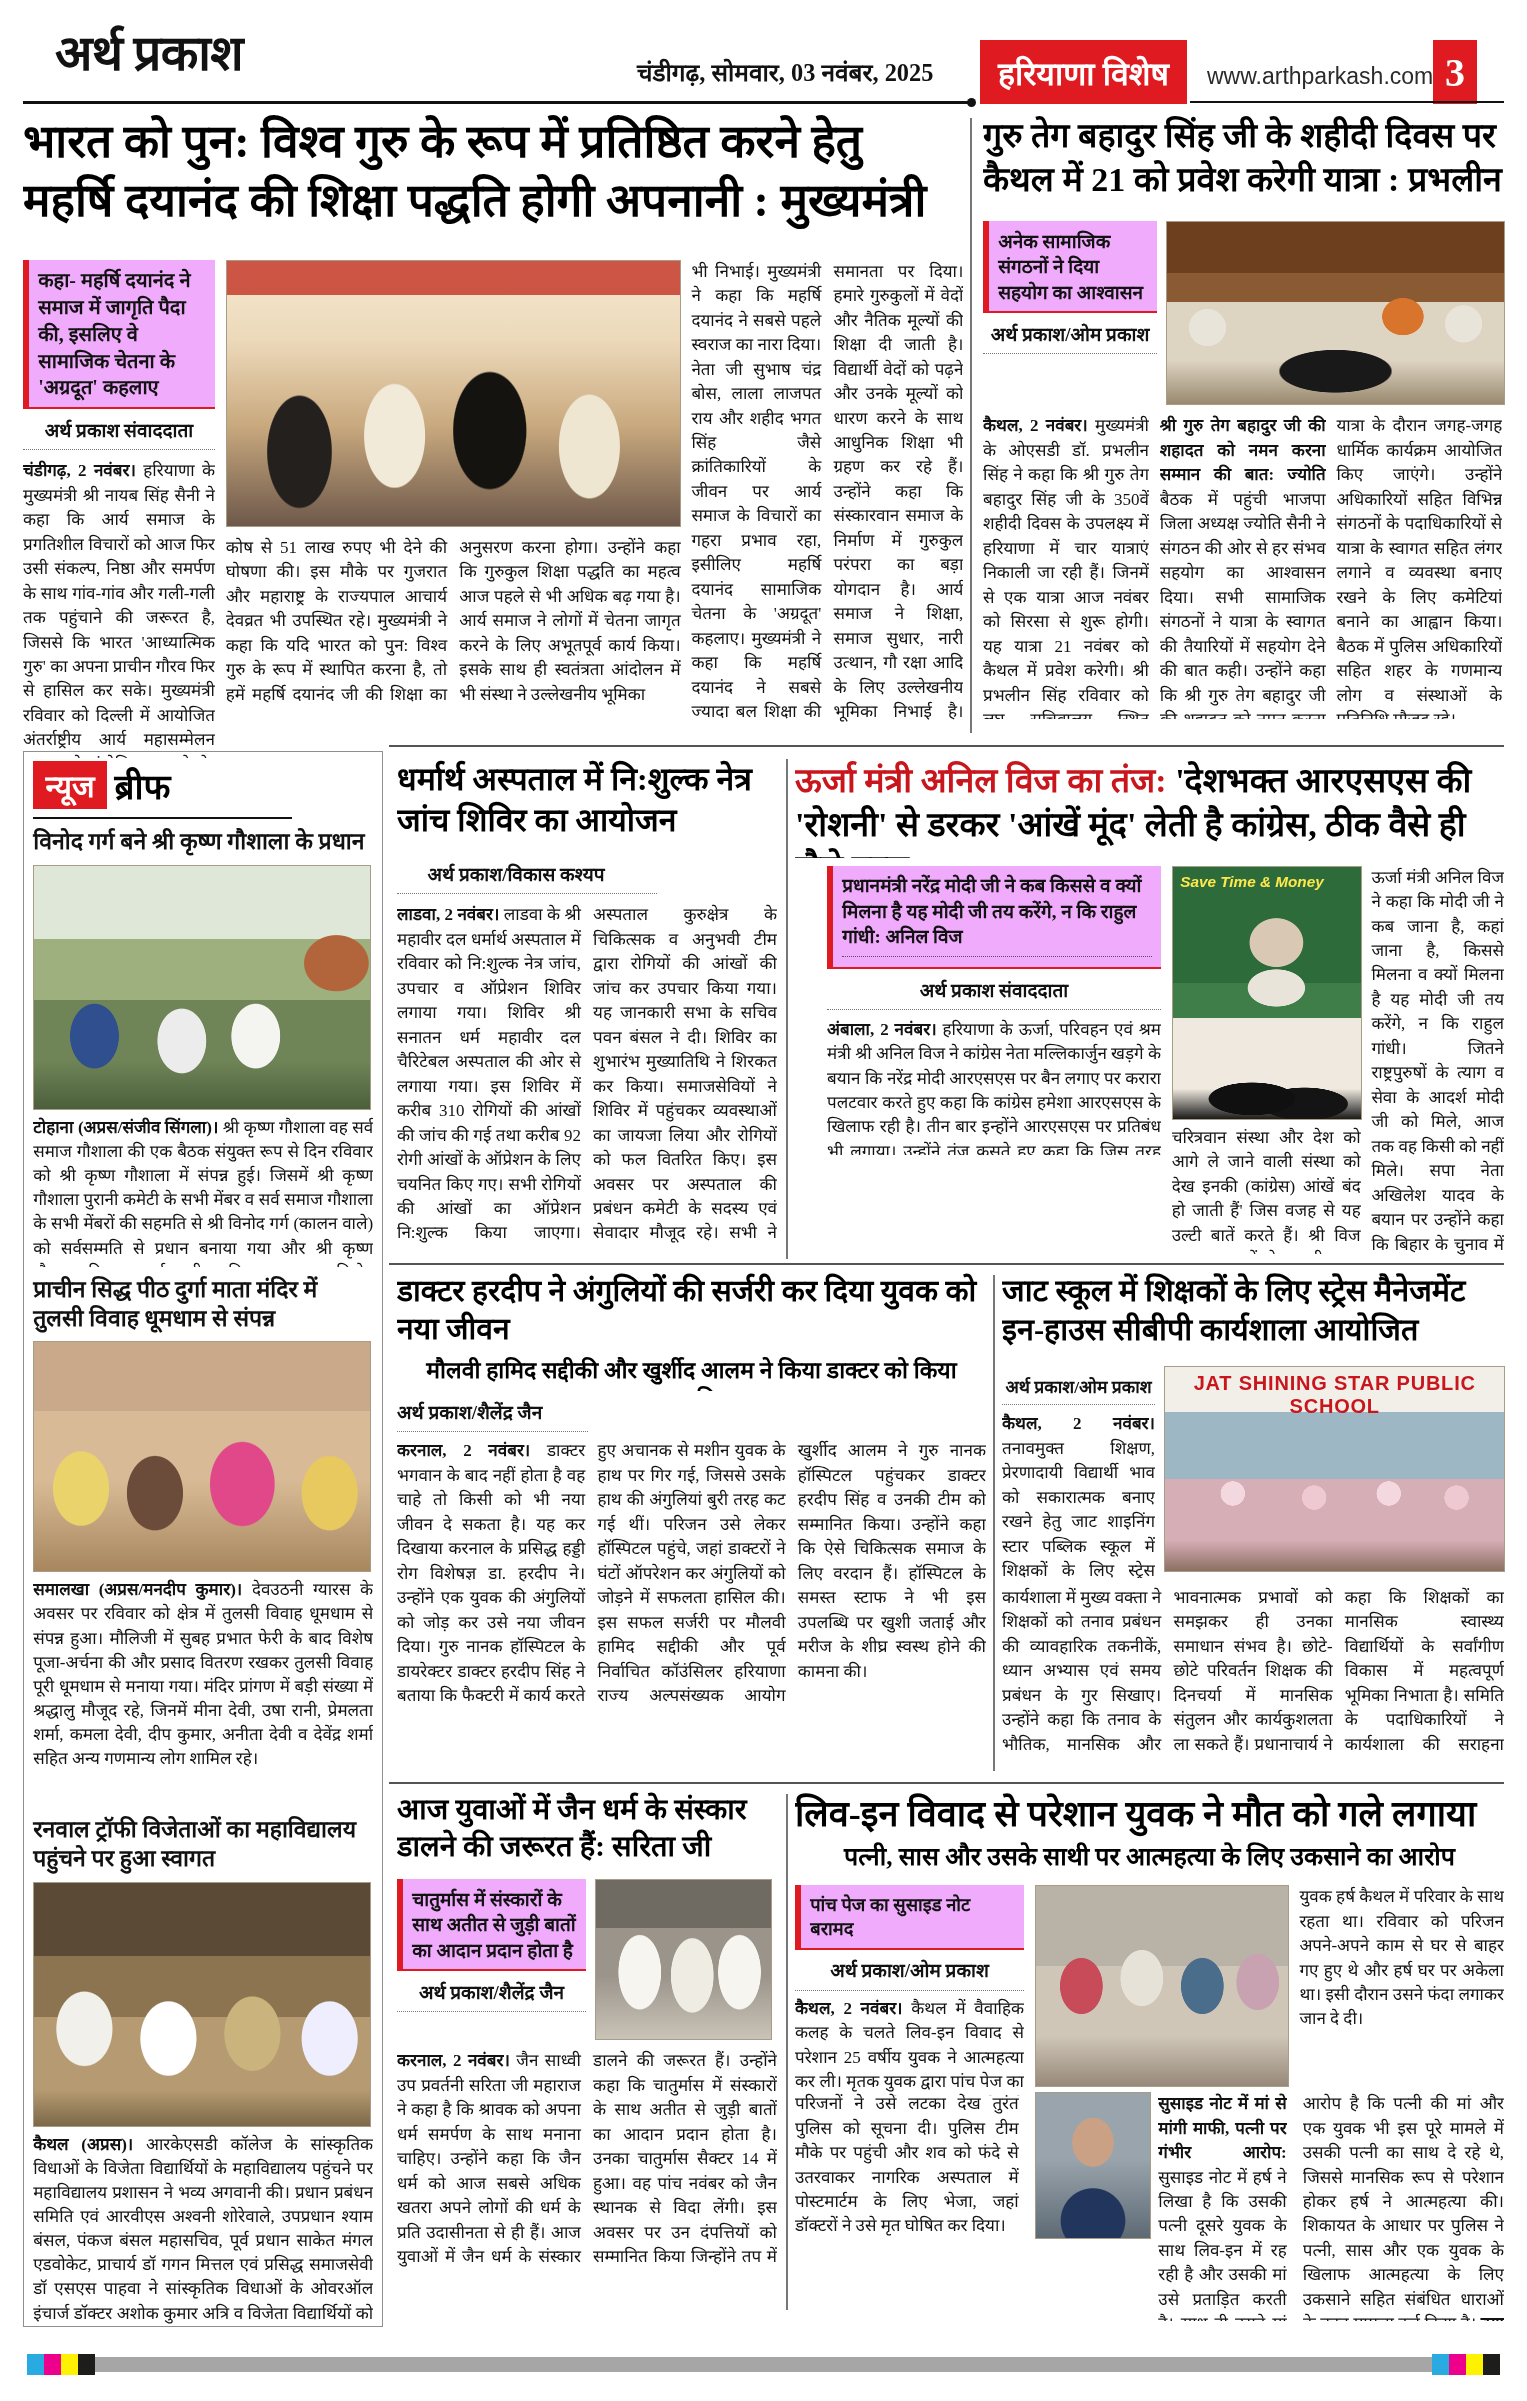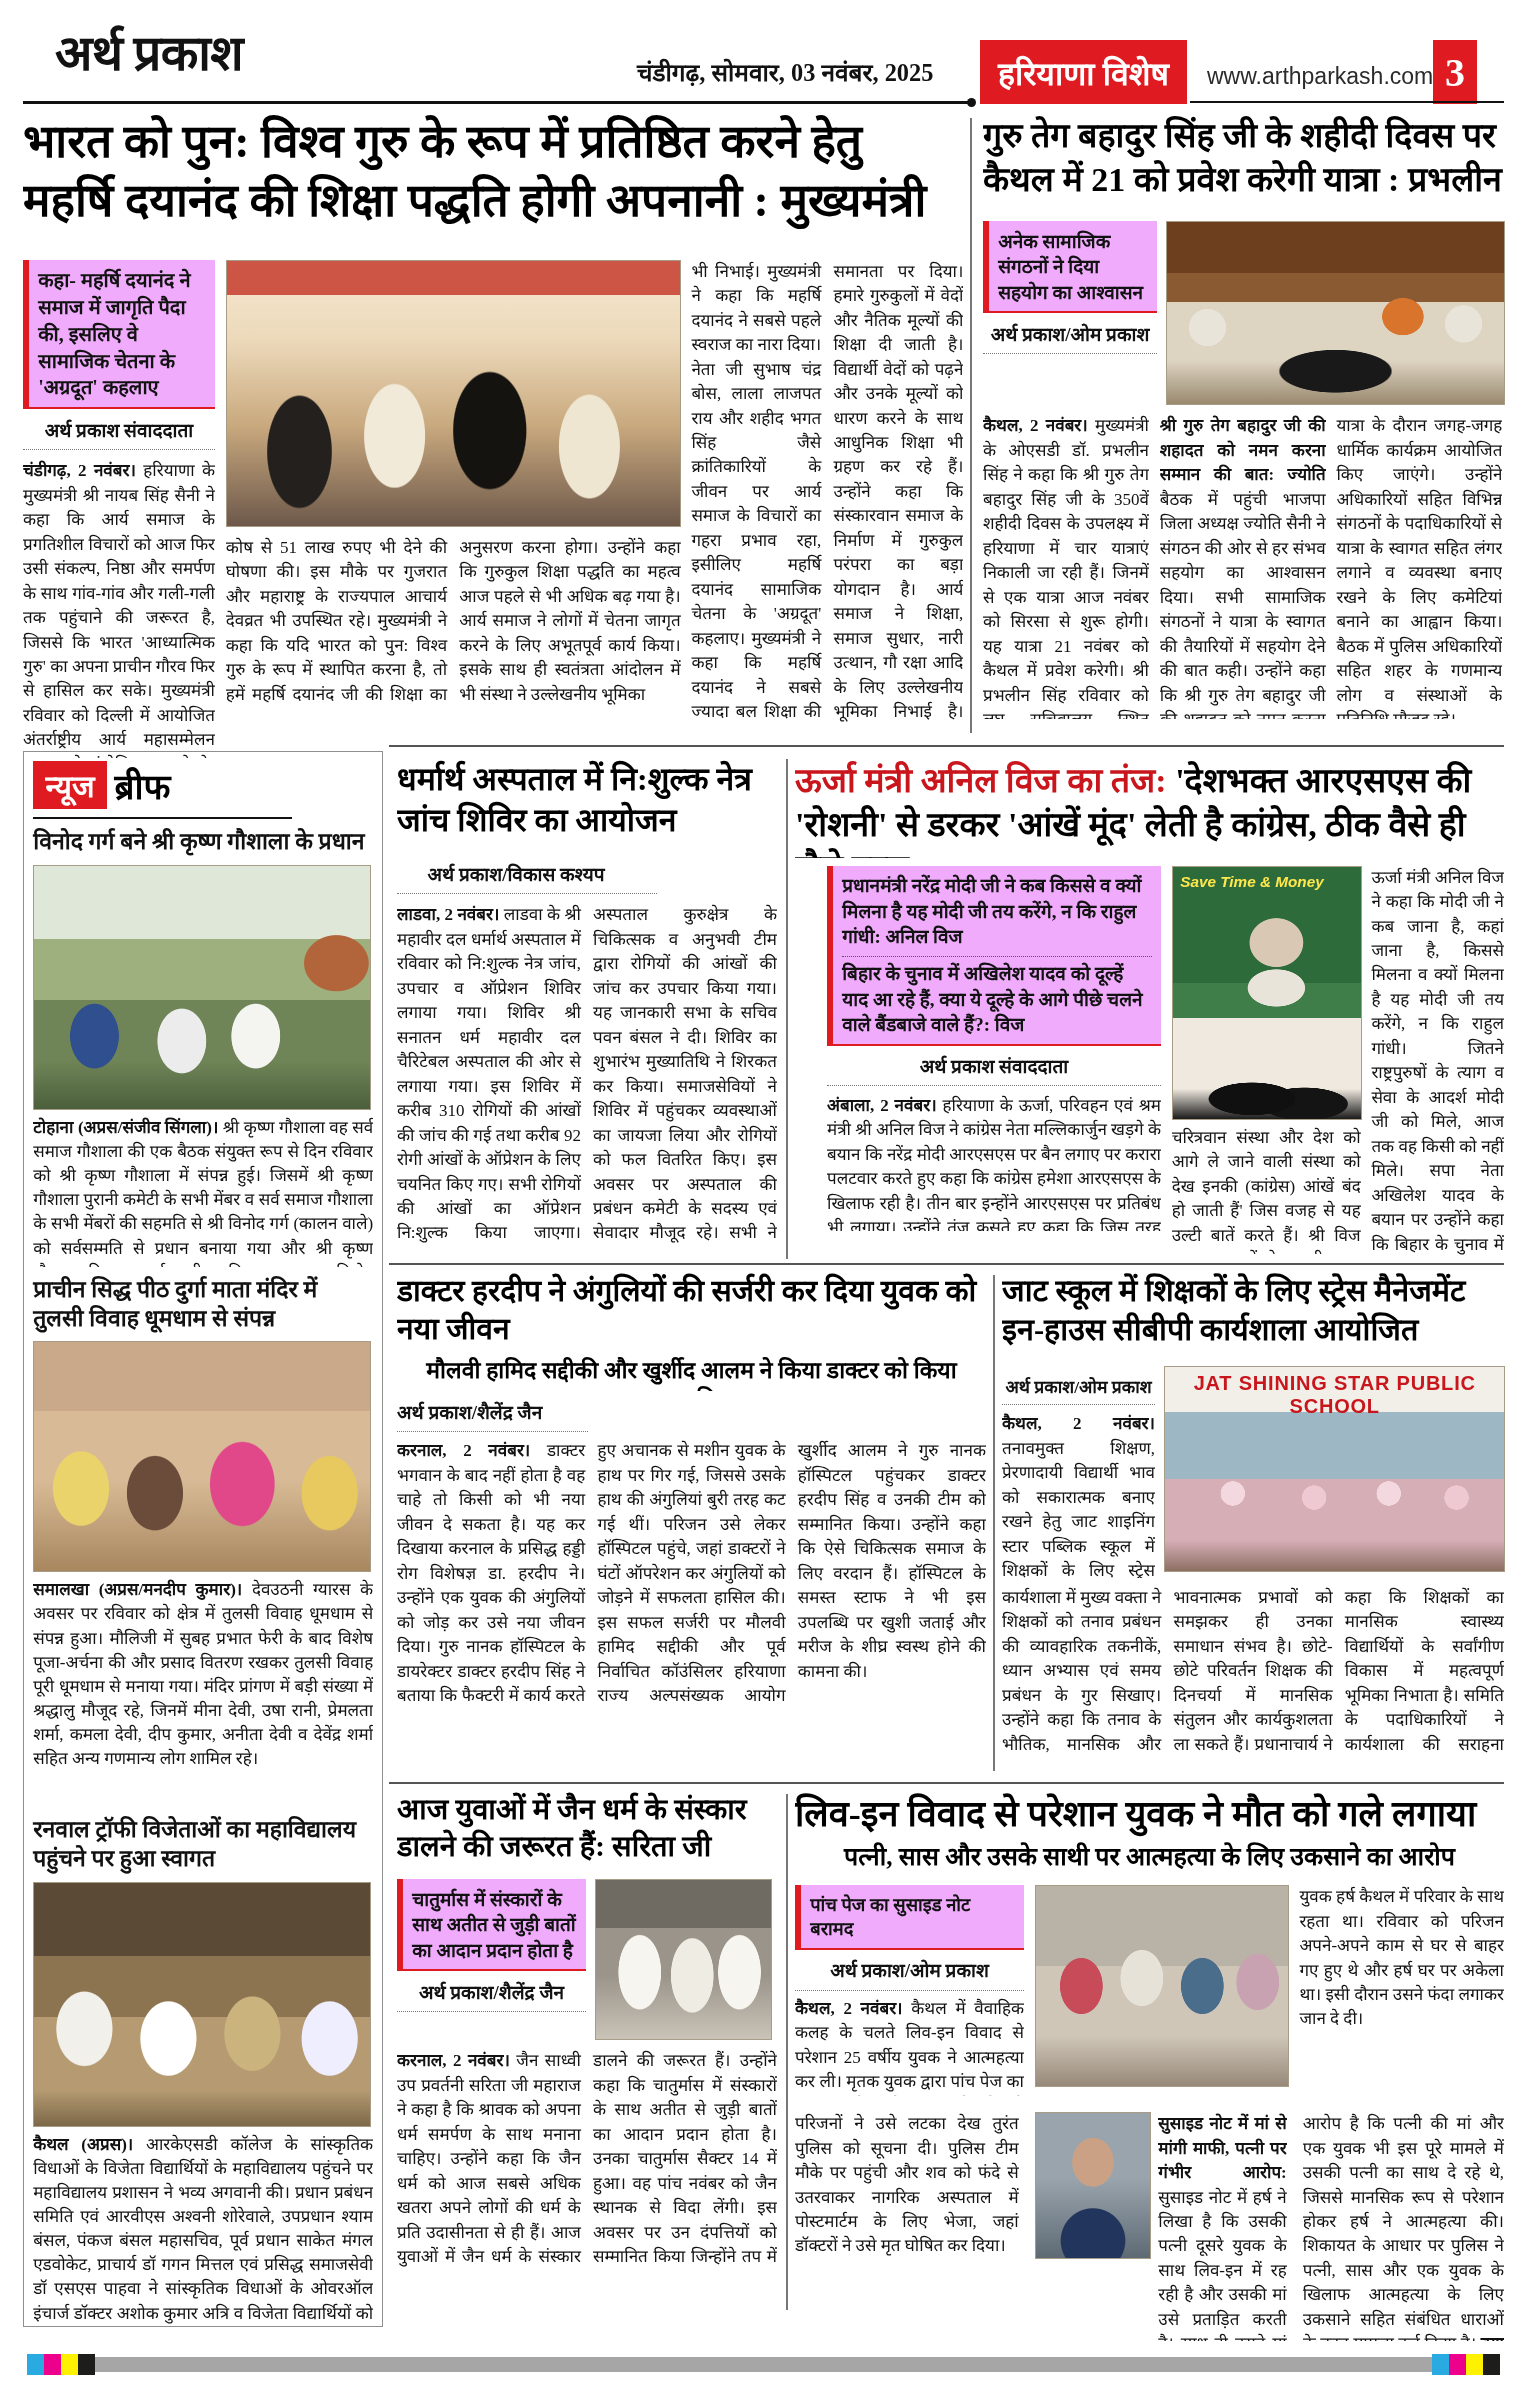--- a/index.html
+++ b/index.html
@@ -224,21 +224,20 @@
   <div class="abs" style="left:795px;top:759px;width:709px;">
     <div class="headline" style="font-size:34px;height:99px;overflow:hidden;">
       <span class="red">ऊर्जा मंत्री अनिल विज का तंज:</span><span> 'देशभक्त आरएसएस की 'रोशनी' से डरकर 'आंखें मूंद' लेती है कांग्रेस, ठीक वैसे ही जैसे उल्लू</span>
     </div>
     <div style="display:flex;gap:10.7px;margin-top:7.6px;height:391px;margin-left:32px;">
       <div style="width:334px;flex:none;">
         <div class="kicker-wrap">
           <div class="kicker" style="font-size:19px;">
             <div>प्रधानमंत्री नरेंद्र मोदी जी ने कब किससे व क्यों मिलना है यह मोदी जी तय करेंगे, न कि राहुल गांधी: अनिल विज</div>
             <div class="dotted"></div>
-            <div>बिहार के चुनाव में अखिलेश यादव को दूल्हें याद आ रहे हैं, क्या ये दूल्हे के आगे पीछे चलने वाले बैंडबाजे वाले हैं?: विज</div>
           </div>
         </div>
         <div class="byline">अर्थ प्रकाश संवाददाता</div>
         <div class="body-text" style="margin-top:7.6px;height:137px;">
           <span class="dateline">अंबाला, 2 नवंबर।</span>
           <span>हरियाणा के ऊर्जा, परिवहन एवं श्रम मंत्री श्री अनिल विज ने कांग्रेस नेता मल्लिकार्जुन खड़गे के बयान कि नरेंद्र मोदी आरएसएस पर बैन लगाए पर करारा पलटवार करते हुए कहा कि कांग्रेस हमेशा आरएसएस के खिलाफ रही है। तीन बार इन्होंने आरएसएस पर प्रतिबंध भी लगाया। उन्होंने तंज कसते हुए कहा कि जिस तरह 'उल्लू को रोशनी से डर लगता है,</span>
         </div>
       </div>
       <div style="width:189px;flex:none;">
         <div class="ph ph-vij" style="width:188px;height:252px;">
@@ -306,21 +305,21 @@
         </div>
         <div class="byline">अर्थ प्रकाश/ओम प्रकाश</div>
         <div class="body-text" style="margin-top:6.1px;height:99px;">
           <span class="dateline">कैथल, 2 नवंबर।</span>
           <span>कैथल में वैवाहिक कलह के चलते लिव-इन विवाद से परेशान 25 वर्षीय युवक ने आत्महत्या कर ली। मृतक युवक द्वारा पांच पेज का सुसाइड नोट छोड़ा गया है, जिसमें पत्नी, सास और एक युवक पर प्रताड़ना व आत्महत्या के लिए मजबूर करने के आरोप लगाए गए हैं।</span>
         </div>
       </div>
       <div class="ph ph-family" style="width:252px;height:200px;flex:none;"></div>
       <div class="body-text" style="width:206px;height:200px;">युवक हर्ष कैथल में परिवार के साथ रहता था। रविवार को परिजन अपने-अपने काम से घर से बाहर गए हुए थे और हर्ष घर पर अकेला था। इसी दौरान उसने फंदा लगाकर जान दे दी।</div>
     </div>
-    <div style="display:flex;gap:16px;margin-top:23px;height:229px;">
+    <div style="display:flex;gap:16px;margin-top:3px;height:229px;">
       <div class="body-text" style="width:229px;height:229px;">परिजनों ने उसे लटका देख तुरंत पुलिस को सूचना दी। पुलिस टीम मौके पर पहुंची और शव को फंदे से उतरवाकर नागरिक अस्पताल में पोस्टमार्टम के लिए भेजा, जहां डॉक्टरों ने उसे मृत घोषित कर दिया।</div>
       <div style="width:252px;flex:none;">
         <div class="ph ph-portrait" style="width:114px;height:145px;float:left;margin:0 7.6px 4.6px 0;"></div>
         <div class="body-text" style="height:229px;">
           <span class="subhead-bold">सुसाइड नोट में मां से मांगी माफी, पत्नी पर गंभीर आरोप:</span>
           <span>सुसाइड नोट में हर्ष ने लिखा है कि उसकी पत्नी दूसरे युवक के साथ लिव-इन में रह रही है और उसकी मां उसे प्रताड़ित करती है। साथ ही उसने मां से आत्महत्या के लिए माफी भी मांगी है। मृतक के पिता सुमेर चंद ने पुलिस को दी शिकायत में बताया कि हर्ष की शादी करीब चार वर्ष पहले पटियाला निवासी जसप्रीत कौर से हुई थी और उनका 3 वर्षीय बेटा भी है।</span>
         </div>
       </div>
       <div class="body-text" style="width:206px;height:229px;">
         <span>आरोप है कि पत्नी की मां और एक युवक भी इस पूरे मामले में उसकी पत्नी का साथ दे रहे थे, जिससे मानसिक रूप से परेशान होकर हर्ष ने आत्महत्या की। शिकायत के आधार पर पुलिस ने पत्नी, सास और एक युवक के खिलाफ आत्महत्या के लिए उकसाने सहित संबंधित धाराओं के तहत मामला दर्ज किया है।</span>

